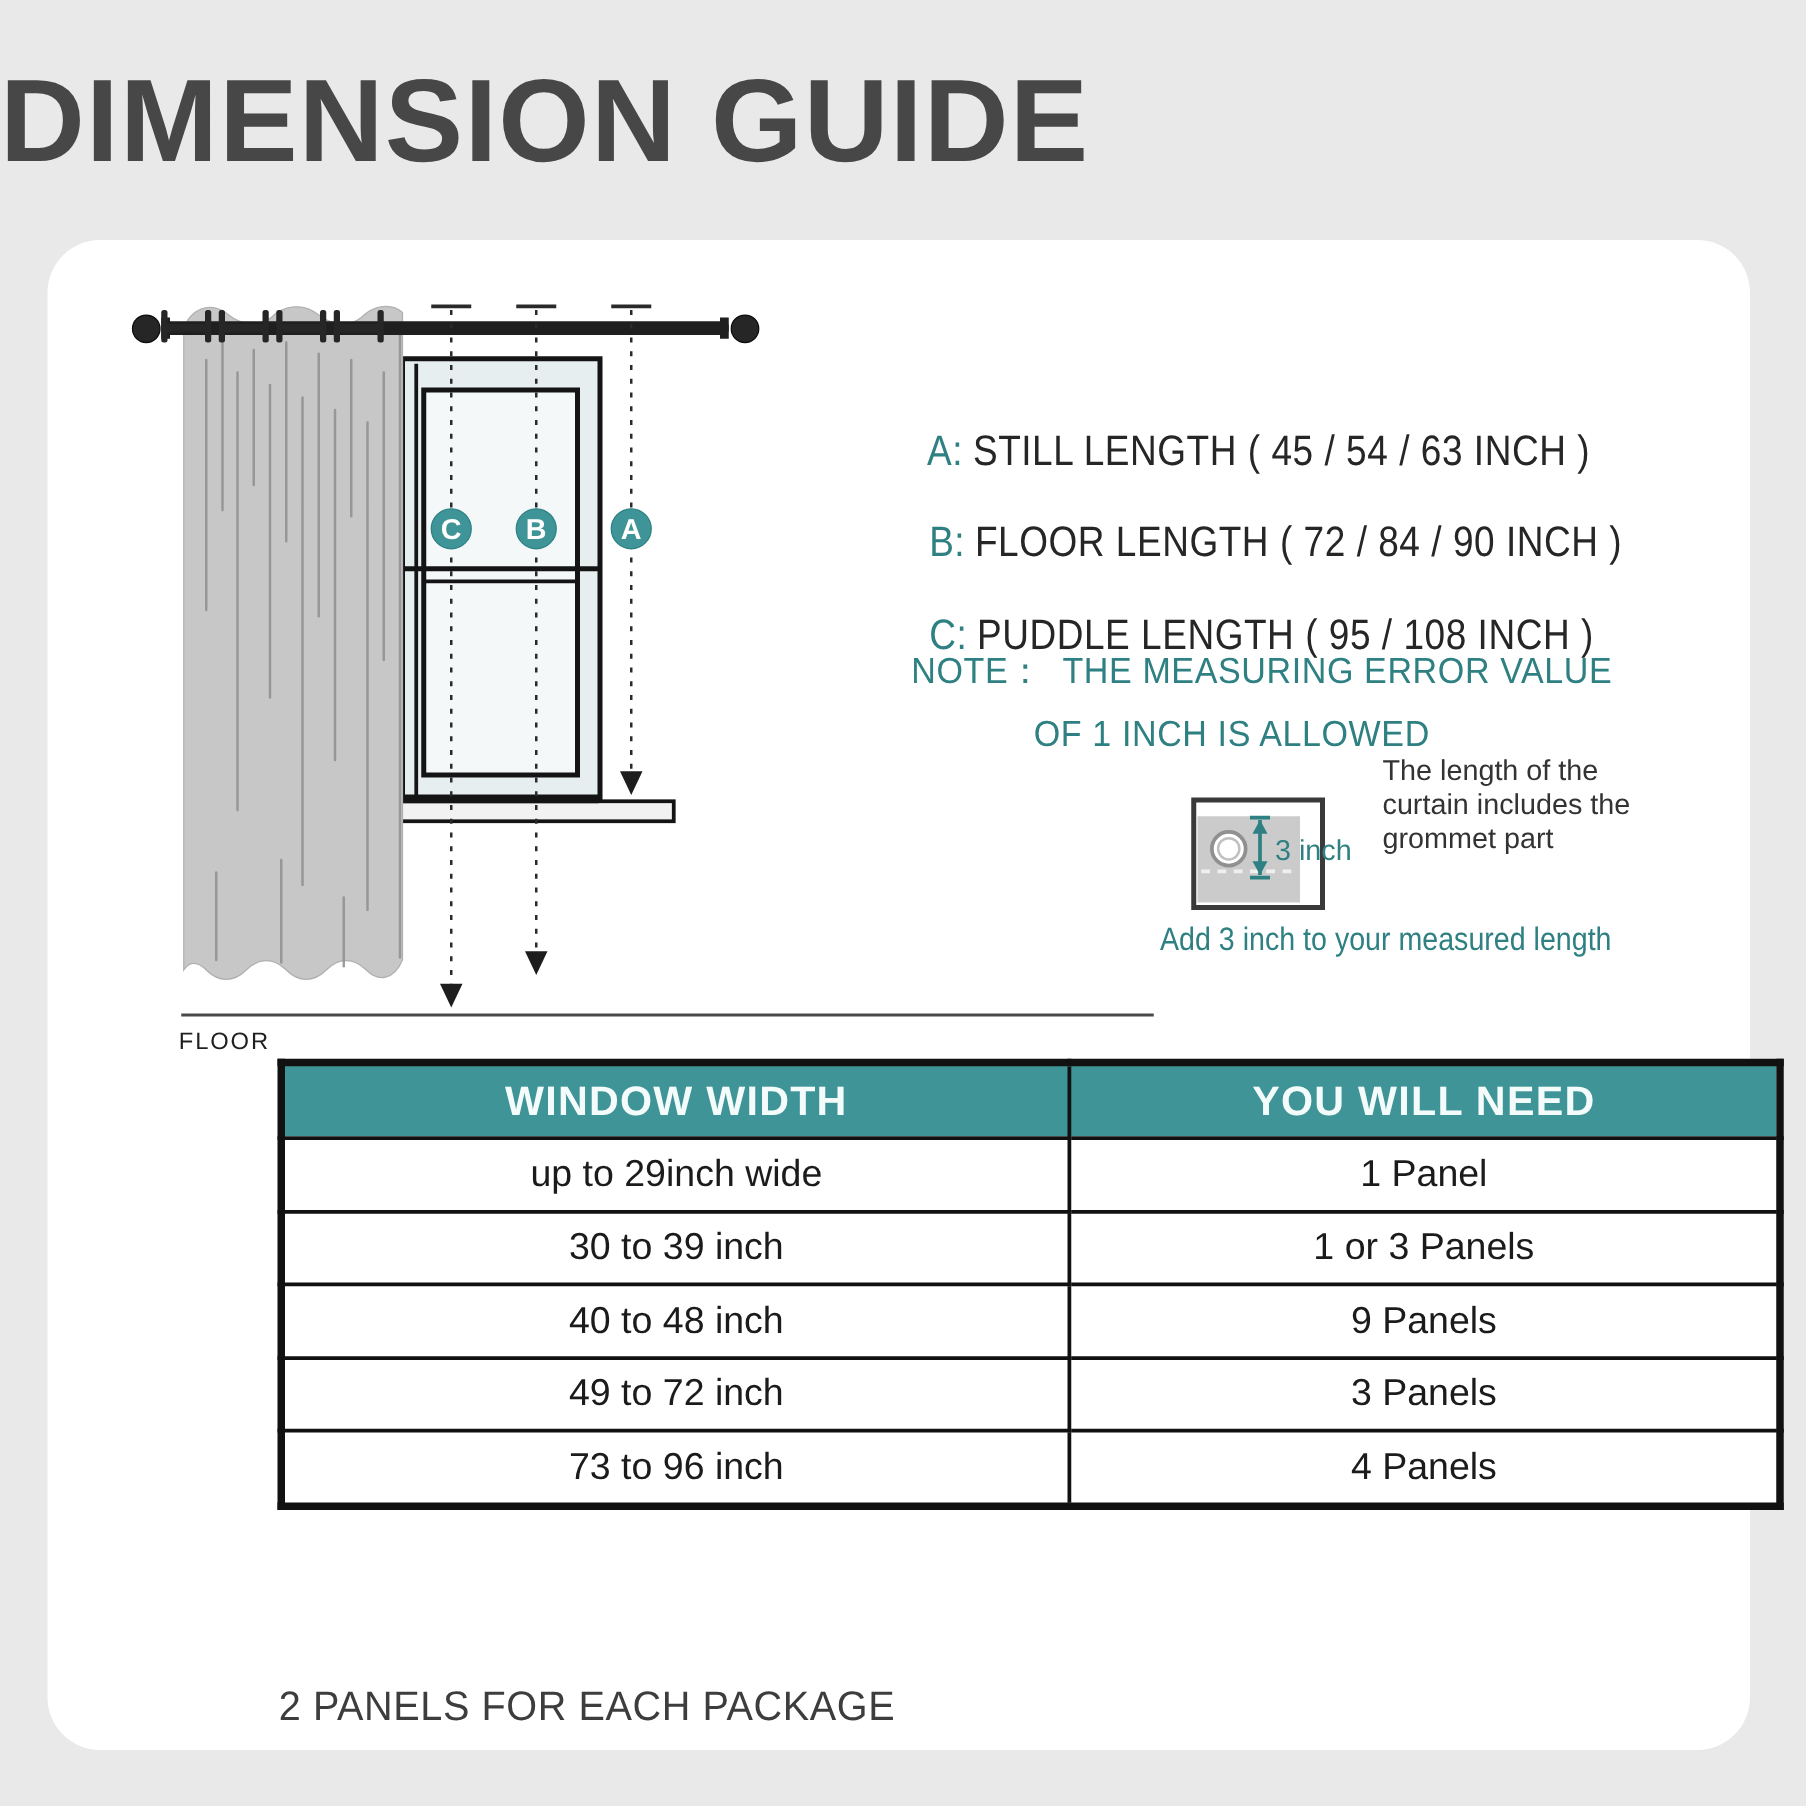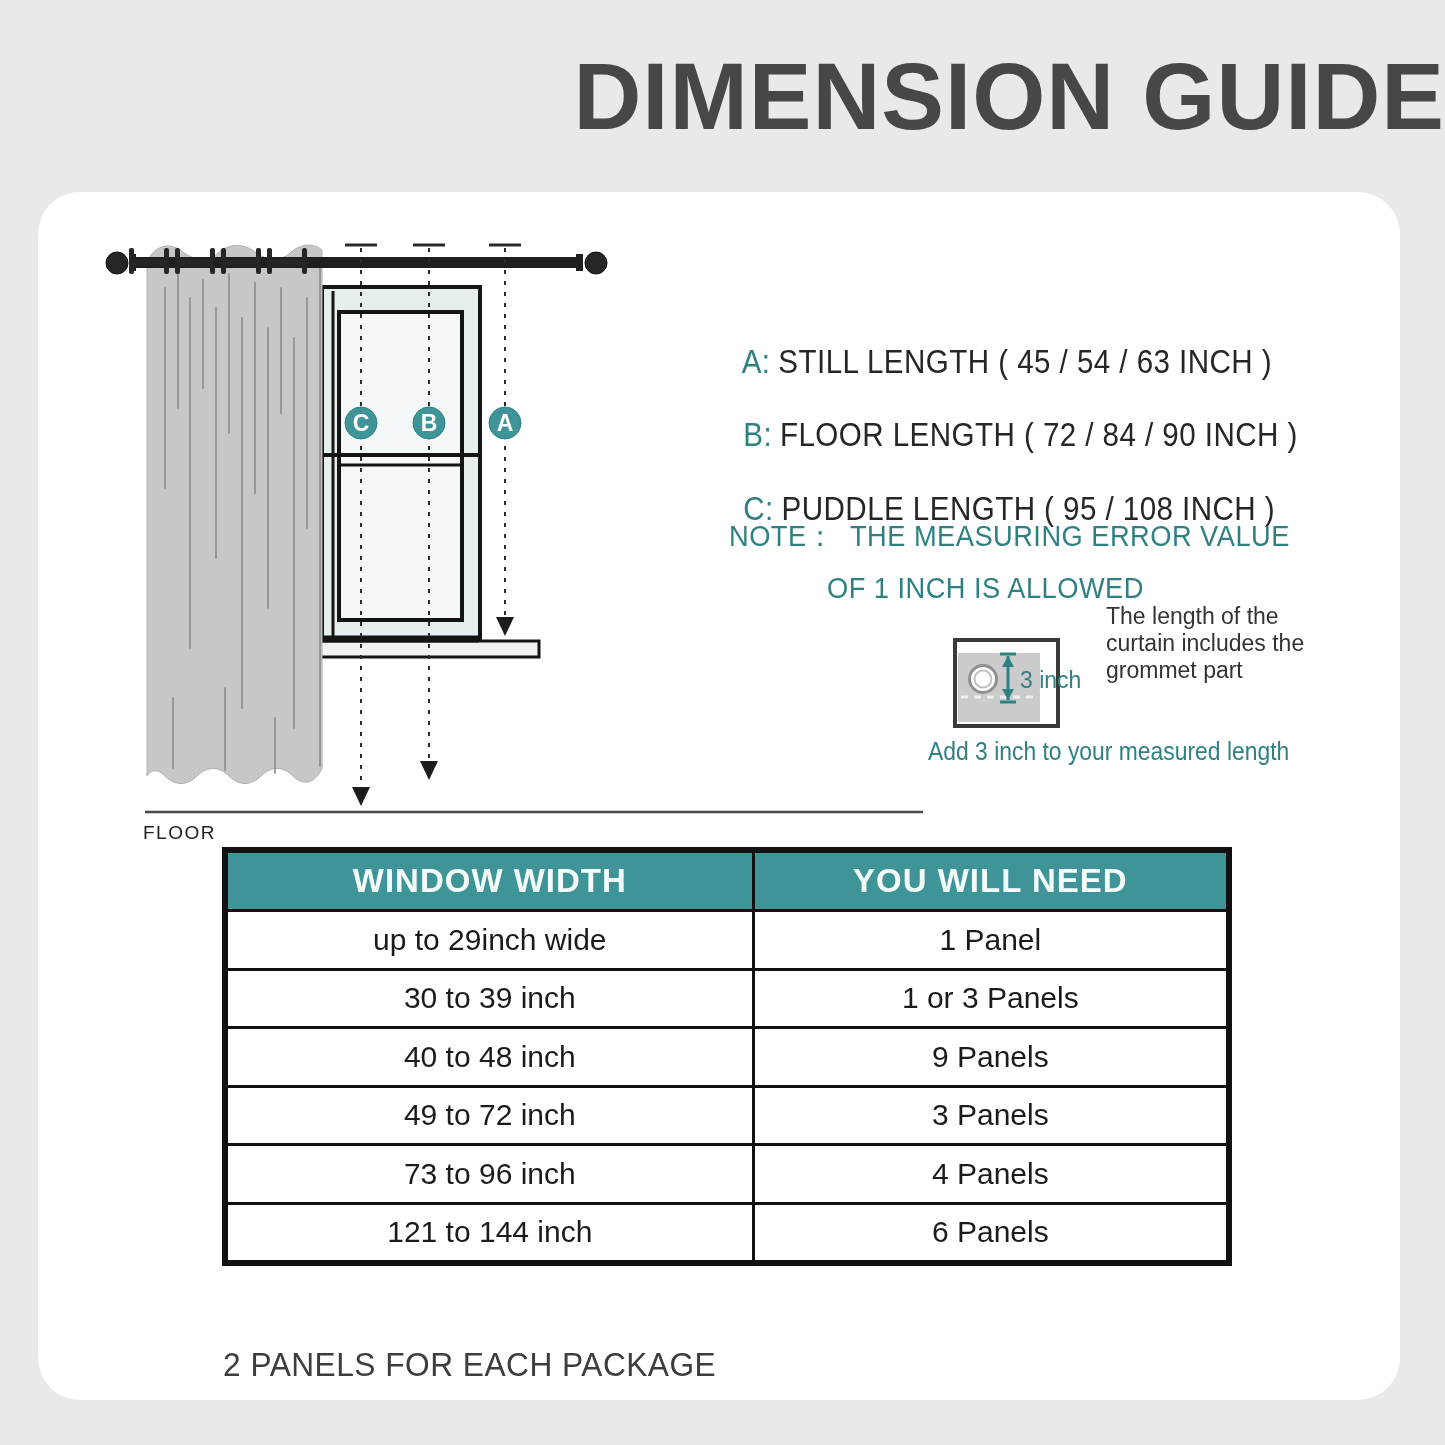--- a/index.html
+++ b/index.html
@@ -9,21 +9,21 @@
   }
   html,body{margin:0;padding:0;}
   body{
     width:1445px;height:1445px;position:relative;overflow:hidden;
     background:var(--page-bg);
     font-family:"Liberation Sans","DejaVu Sans",sans-serif;
     color:var(--text);
   }
   .abs{position:absolute;}
   .title{
-    left:0;right:0;top:46px;text-align:right;
+    left:0;right:0;top:46px;text-align:left;
     font-size:94px;line-height:102px;font-weight:bold;letter-spacing:1px;
     color:var(--title);white-space:nowrap;
   }
   .panel{
     left:38px;top:192px;width:1362px;height:1208px;
     background:var(--panel-bg);border-radius:42px;
   }
   svg.scene{left:85px;top:228px;}
   
   .len-line{
@@ -37,21 +37,21 @@
   }
   .grommet-desc{
     left:1106px;top:603px;width:208px;font-size:23px;line-height:27px;color:#333333;
   }
   .grommet-tip{
     left:928px;top:736px;font-size:26px;color:var(--teal-dark);
     white-space:pre;transform:scaleX(.88);transform-origin:0 0;
   }
   
   table.size-table{
-    position:absolute;left:222px;top:847px;width:1010px;
+    position:absolute;left:222px;top:847px;width:1205px;
     border-collapse:collapse;table-layout:fixed;
     border:6px solid var(--table-border);background:#fff;
   }
   .size-table th,.size-table td{
     border:3px solid var(--table-border);text-align:center;vertical-align:middle;
     overflow:hidden;white-space:nowrap;
   }
   .size-table th{
     background:var(--teal);color:#f4fbfb;font-size:33px;font-weight:bold;
     letter-spacing:1px;height:54px;
@@ -220,20 +220,16 @@
       <td>9 Panels</td>
     </tr>
     <tr>
       <td>49 to 72 inch</td>
       <td>3 Panels</td>
     </tr>
     <tr>
       <td>73 to 96 inch</td>
       <td>4 Panels</td>
     </tr>
-    <tr>
-      <td>121 to 144 inch</td>
-      <td>6 Panels</td>
-    </tr>
   </tbody>
 </table>
 
 <div class="abs footer">2 PANELS FOR EACH PACKAGE</div>
 
 </body></html>

